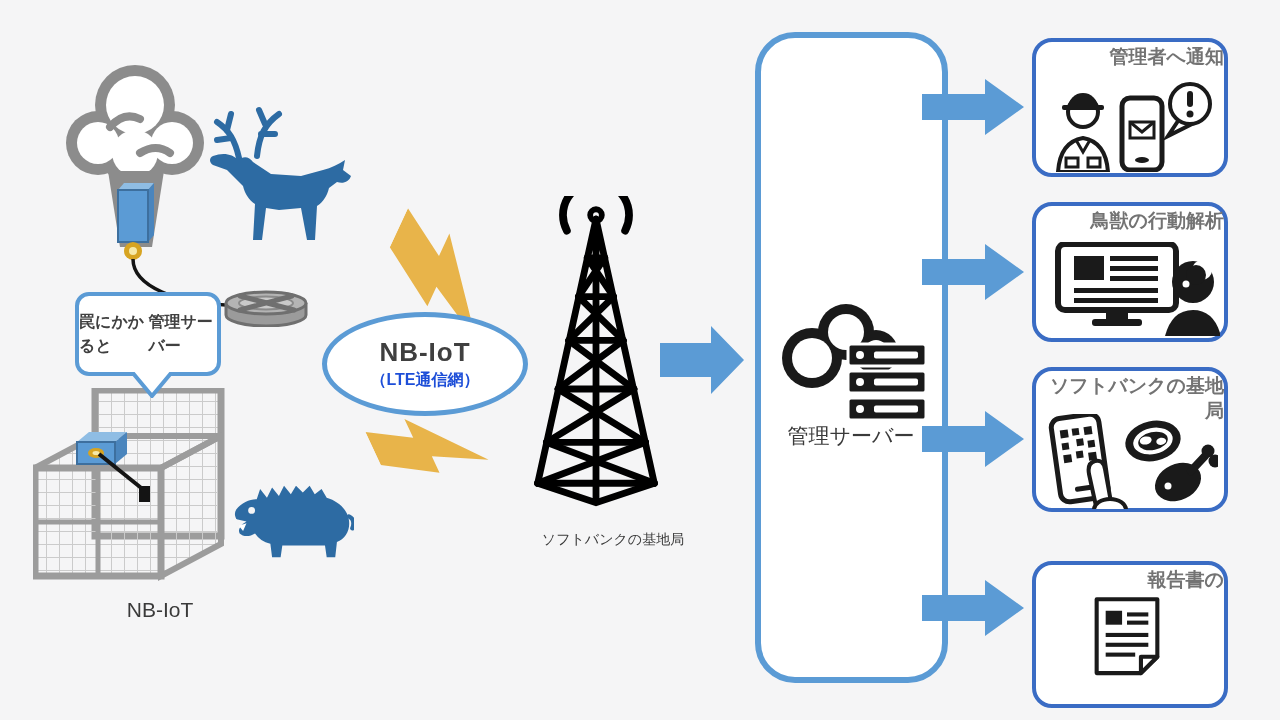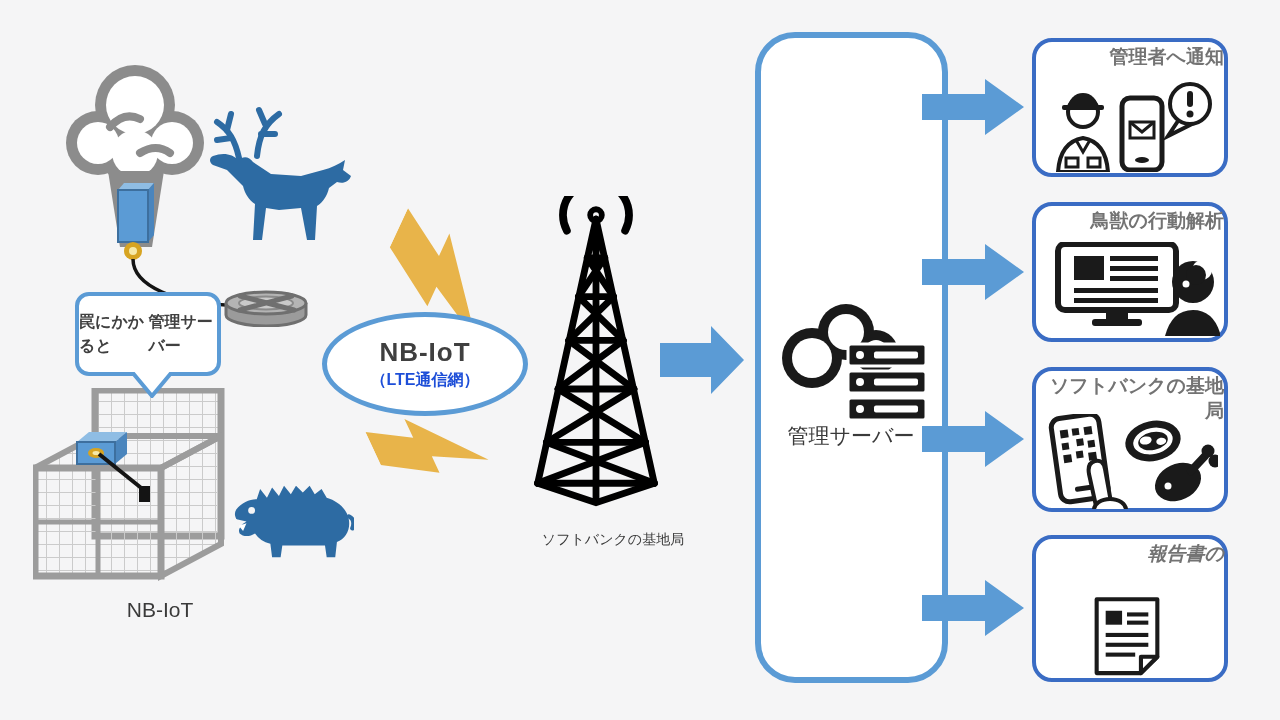--- a/index.html
+++ b/index.html
@@ -284,21 +284,21 @@
     </g>
     <g>
       <ellipse cx="130" cy="68" rx="24" ry="18" fill="#1a1a1a" transform="rotate(-25 130 68)"></ellipse>
       <line x1="143" y1="57" x2="157" y2="42" stroke="#1a1a1a" stroke-width="8" stroke-linecap="round"></line>
       <circle cx="160" cy="37" r="6.5" fill="#1a1a1a"></circle>
         <circle cx="167" cy="47" r="6.5" fill="#1a1a1a"></circle>
       <circle cx="120" cy="72" r="3.5" fill="#fff"></circle>
     </g>
   </svg>
 
-  <div class="abs out-box" style="top:535px;height:147px;font-style:italic;">
+  <div class="abs out-box" style="top:561px;height:147px;">
     <div class="out-title">
       <div>報告書の</div>
     </div>
   </div>
   <svg class="abs" style="left:1087px;top:596px;z-index:3;" width="80" height="82" viewBox="0 0 90 100">
     <path d="M8,4 H82 V74 L62,94 H8 Z" fill="#fff" stroke="#1a1a1a" stroke-width="5" stroke-linejoin="round"></path>
     <path d="M62,94 V74 H82 Z" fill="#fff" stroke="#1a1a1a" stroke-width="5" stroke-linejoin="round"></path>
     <rect x="19" y="18" width="20" height="17" fill="#1a1a1a"></rect>
     <rect x="45" y="20" width="26" height="5" fill="#1a1a1a"></rect>
       <rect x="45" y="30" width="26" height="5" fill="#1a1a1a"></rect>

